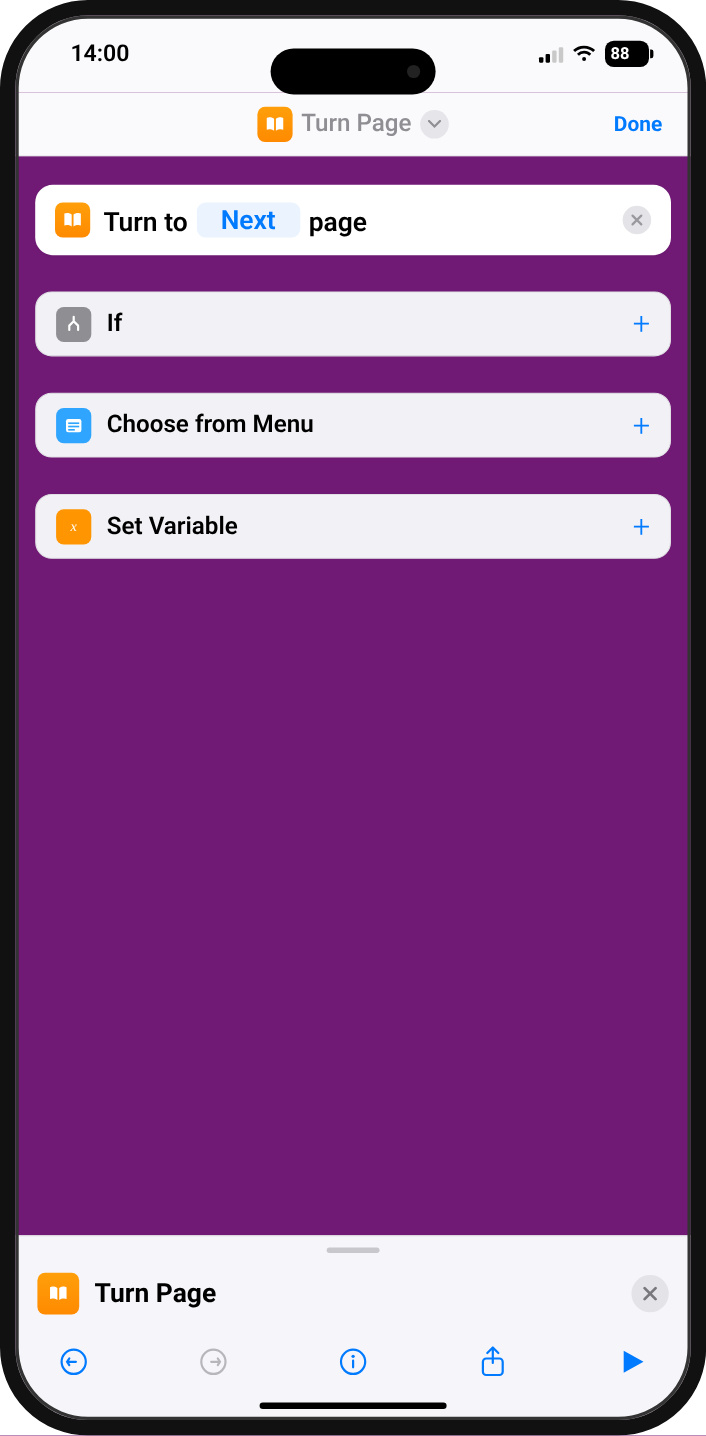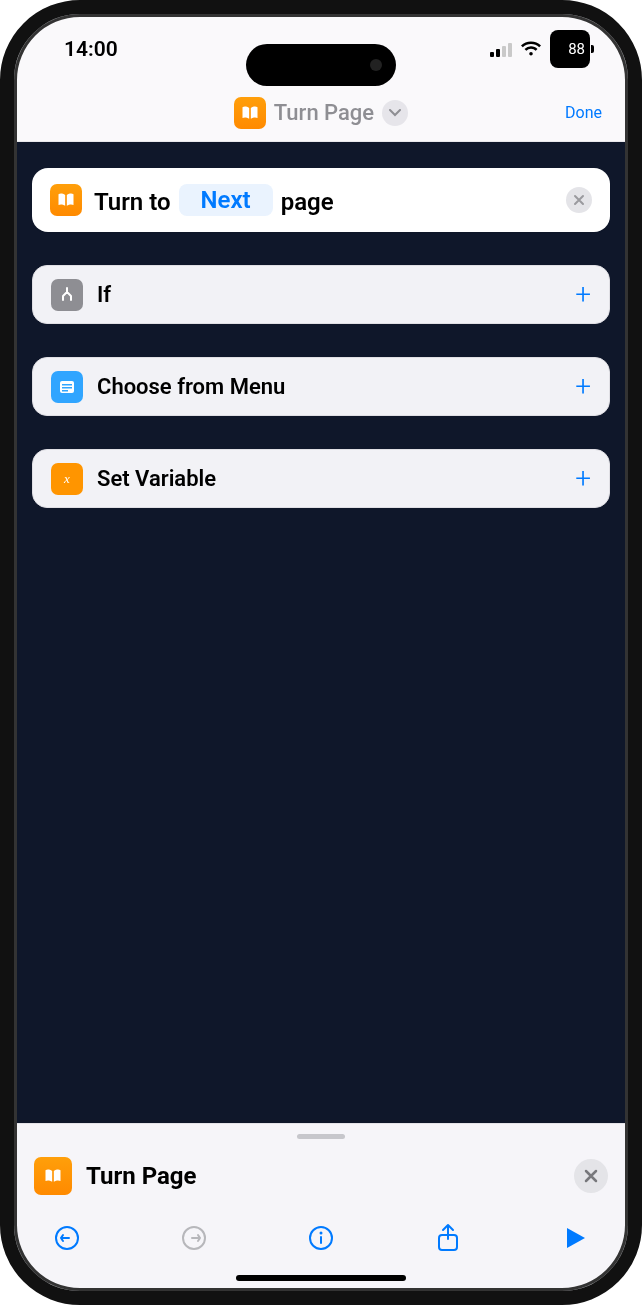--- a/index.html
+++ b/index.html
@@ -17,21 +17,21 @@
     border: 14px solid #111;
     border-radius: 80px;
     pointer-events: none;
     box-shadow: inset 0 0 0 3px #333;
   }
   .phone-inner {
     position: absolute;
     top: 14px; left: 14px; right: 14px; bottom: 14px;
     border-radius: 66px;
     overflow: hidden;
-    background: #0f172a;
+    background: #701a75;
     display: flex;
     flex-direction: column;
   }
   .notch {
     position: absolute;
     top: 30px;
     left: 50%;
     transform: translateX(-50%);
     width: 150px;
     height: 42px;
@@ -81,25 +81,25 @@
   .cell-bars span:nth-child(3){height:11px;}
   .cell-bars span:nth-child(4){height:14px;}
   .wifi-icon svg{display:block;}
   .battery {
     display:flex; align-items:center;
     background:#000;
     color:#fff;
     border-radius:8px;
     padding:2px 5px;
     font-size:15px;
-    font-weight:400;
+    font-weight:700;
     position:relative;
     width:40px;
-    height:38px;
-    justify-content:flex-end;
+    height:24px;
+    justify-content:flex-start;
   }
   .battery::after{
     content:"";
     position:absolute;
     right:-4px;
     top:50%;
     transform:translateY(-50%);
     width:3px;height:8px;
     background:#000;
     border-radius:0 2px 2px 0;
@@ -133,23 +133,23 @@
   }
   .chevron-pill {
     width: 26px; height: 26px;
     background: #e6e5ea;
     border-radius: 50%;
     display:flex;align-items:center;justify-content:center;
   }
   .done-btn {
     position: absolute;
     right: 26px;
-    font-size: 16px;
+    font-size: 19px;
     color: #007aff;
-    font-weight: 400;
+    font-weight: 700;
   }
   
   .content {
     flex:1;
     padding: 26px 18px 0 18px;
     overflow:auto;
   }
   .action-card {
     background:#fff;
     border-radius: 16px;

